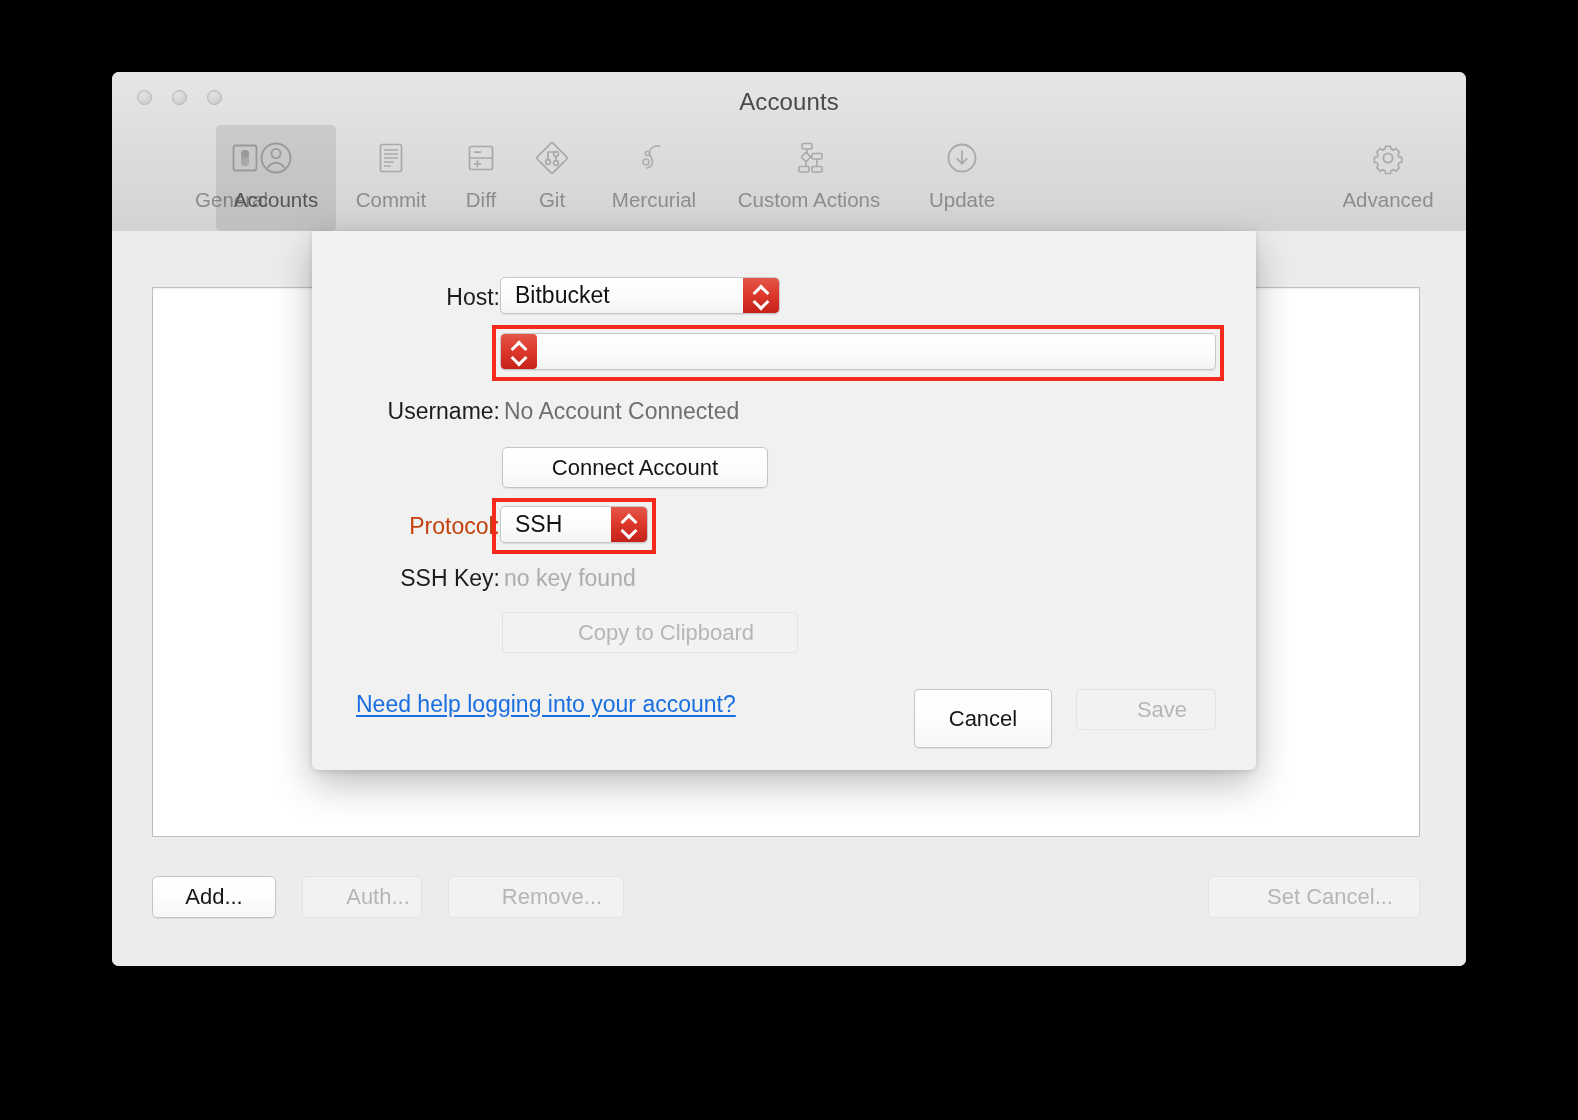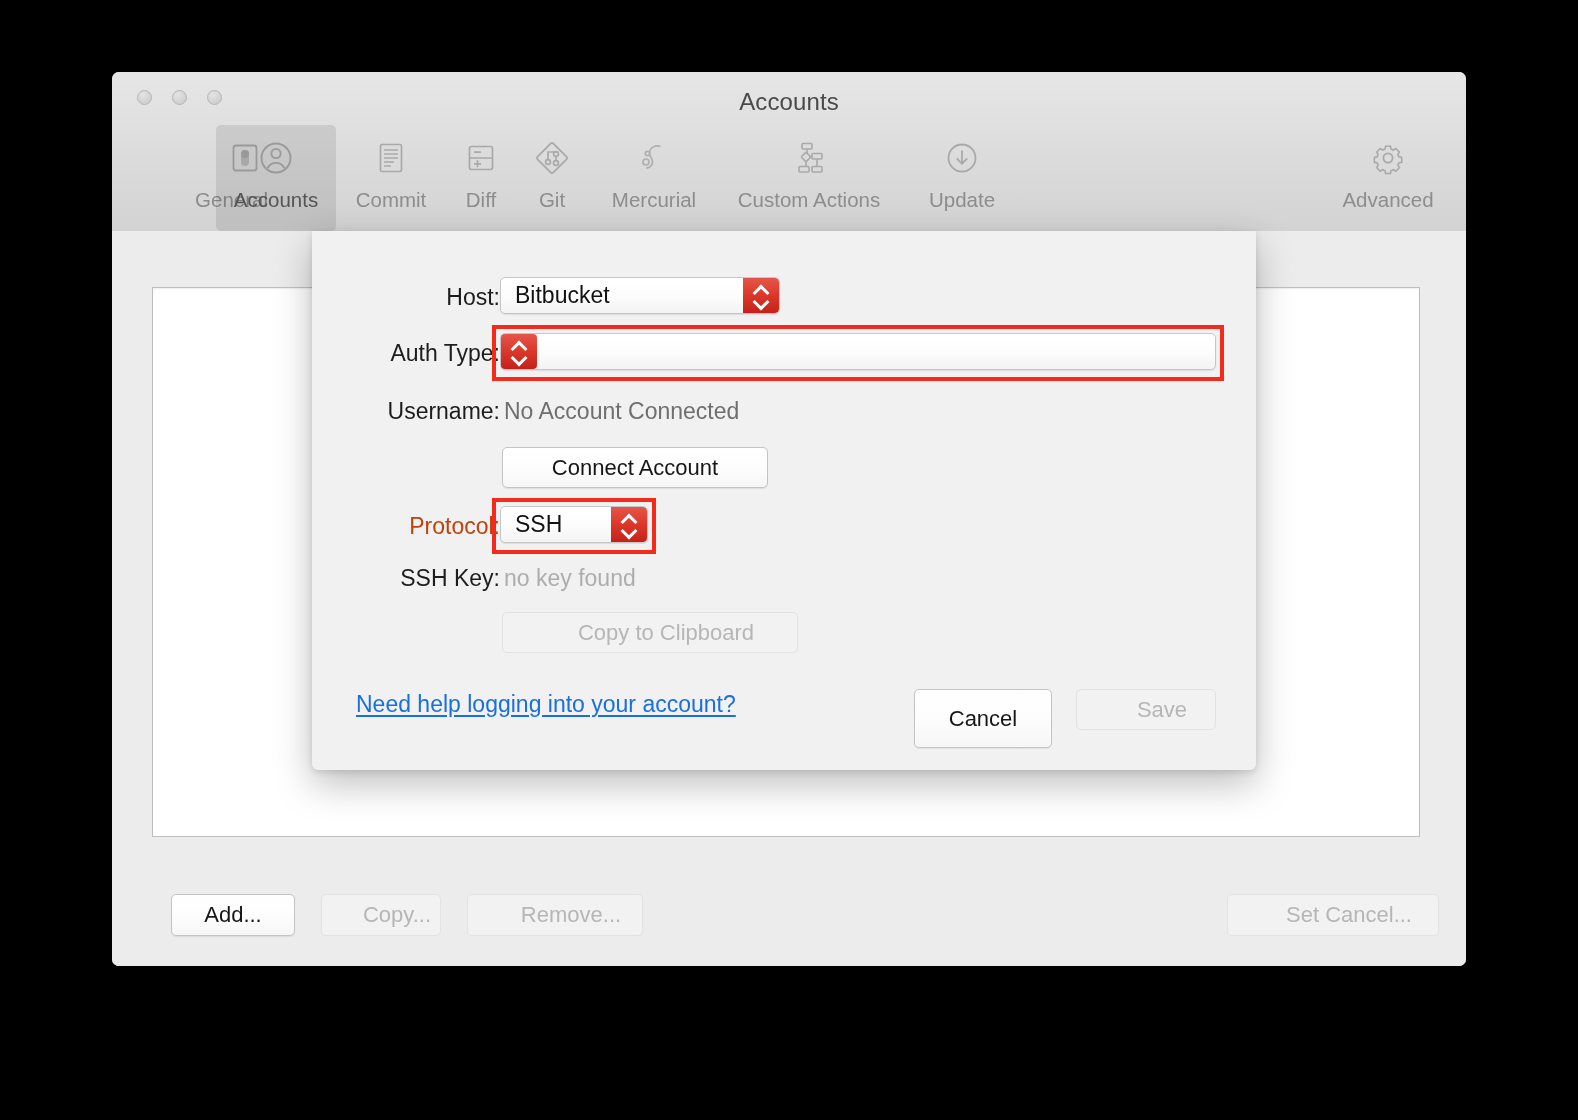--- a/index.html
+++ b/index.html
@@ -119,23 +119,22 @@
     height: 550px;
     background: #ffffff;
     border: 1px solid #bfbfbf;
     box-sizing: border-box;
     box-shadow: inset 0 1px 2px rgba(0,0,0,0.07);
   }
 
   .bottom-bar {
     position: absolute;
     left: 0; right: 0;
-    bottom: 30px;
+    bottom: 48px;
     height: 42px;
-    margin-left: 19px;
   }
 
   
   .btn {
     position: absolute;
     box-sizing: border-box;
     border-radius: 5px;
     border: 1px solid #c4c4c4;
     background: linear-gradient(to bottom, #ffffff 0%, #fdfdfd 50%, #f6f6f6 100%);
     color: #161616;
@@ -389,40 +388,39 @@
 
       </div>
     </div>
 
     <div class="content">
 
       <div class="listbox"></div>
 
       <div class="bottom-bar">
         <div class="btn" style="left:40px; top:0; width:124px; height:42px;">Add...</div>
-        <div class="btn disabled" style="left:190px; top:0; width:120px; height:42px;">Copy...</div>
+        <div class="btn disabled" style="left:190px; top:0; width:120px; height:42px;">Auth...</div>
         <div class="btn disabled" style="left:336px; top:0; width:176px; height:42px;">Remove...</div>
         <div class="btn disabled" style="left:1096px; top:0; width:212px; height:42px;">Set Cancel...</div>
       </div>
 
       <div class="sheet">
 
         <div class="row" style="top:46px;">
           <div class="field-label" style="color:#1d1d1d;">Host:</div>
           <div class="popup" style="left:188px; top:0; width:280px;">
             <span class="pv">Bitbucket</span>
             <span class="stepper">
               <span class="chev up"></span>
               <span class="chev down"></span>
             </span>
           </div>
         </div>
 
         <div class="row" style="top:102px;">
-          <div class="field-label" style="color:#1d1d1d;">Auth Type:</div>
           <div class="popup" style="left:188px; top:0; width:716px;">
             <span class="stepper">
               <span class="chev up"></span>
               <span class="chev down"></span>
             </span>
           </div>
           <div class="hl" style="left:180px; top:-8px; width:732px; height:56px;"></div>
         </div>
 
         <div class="row" style="top:160px;">

